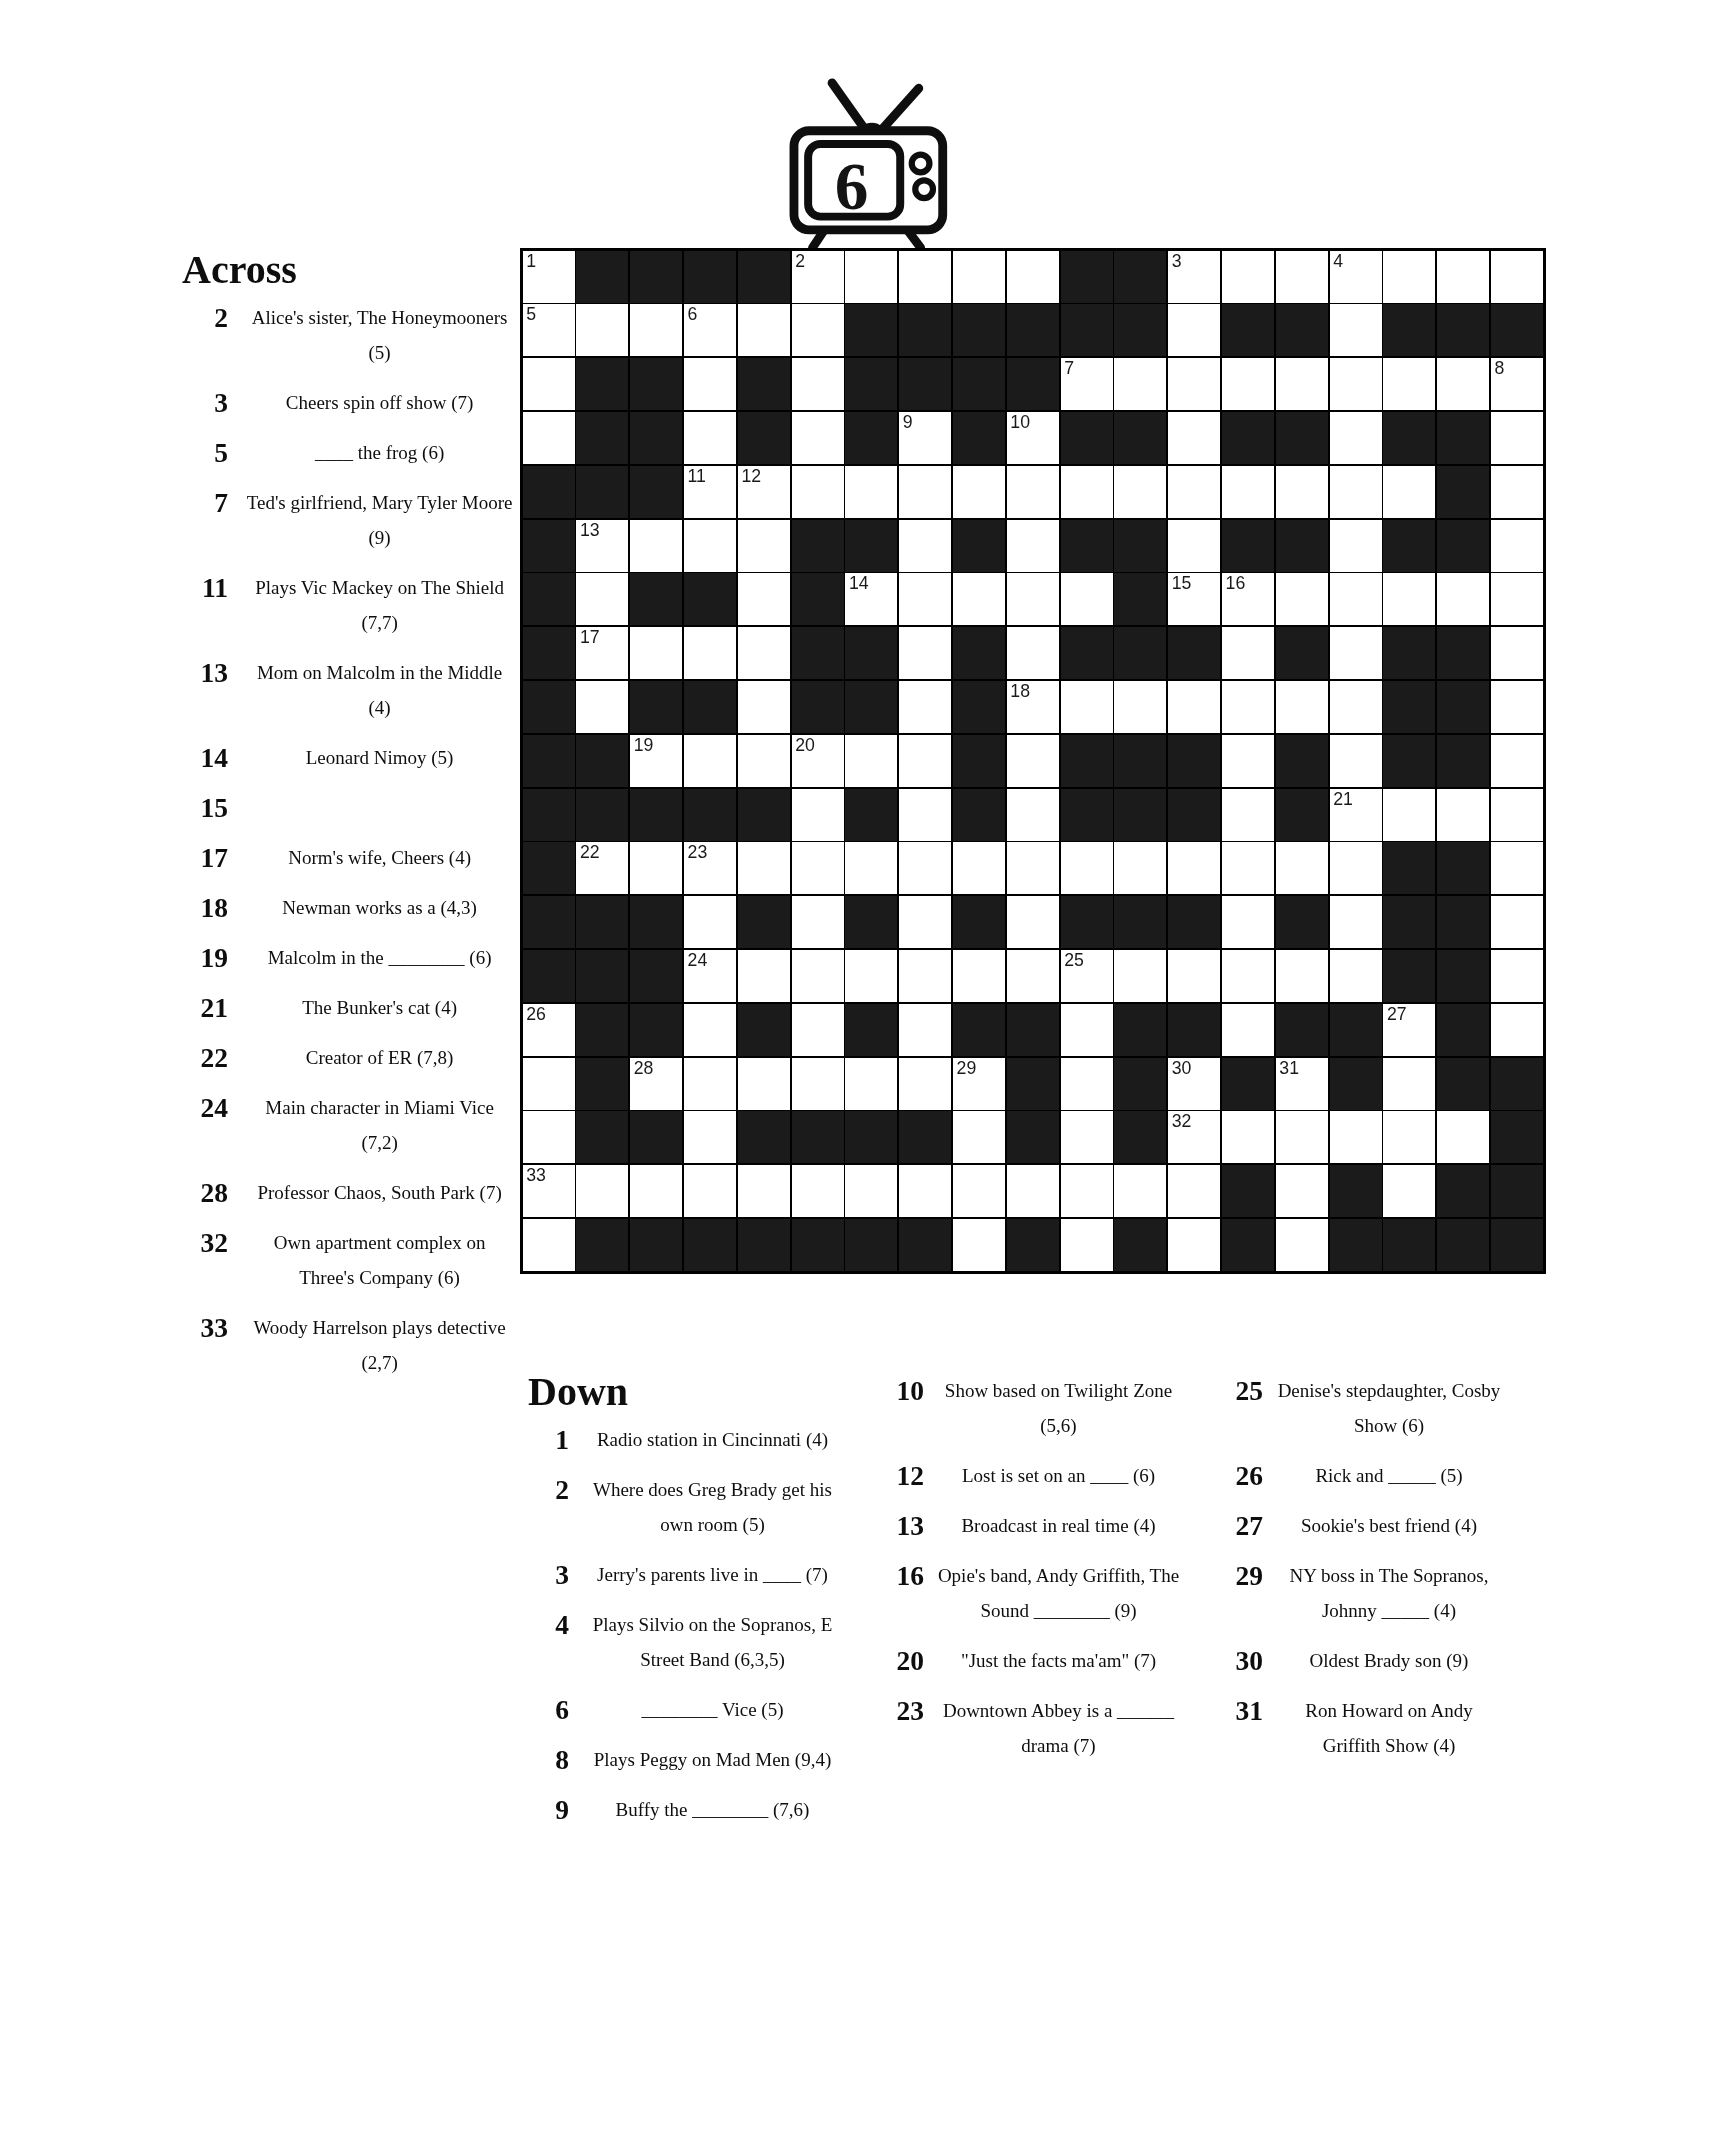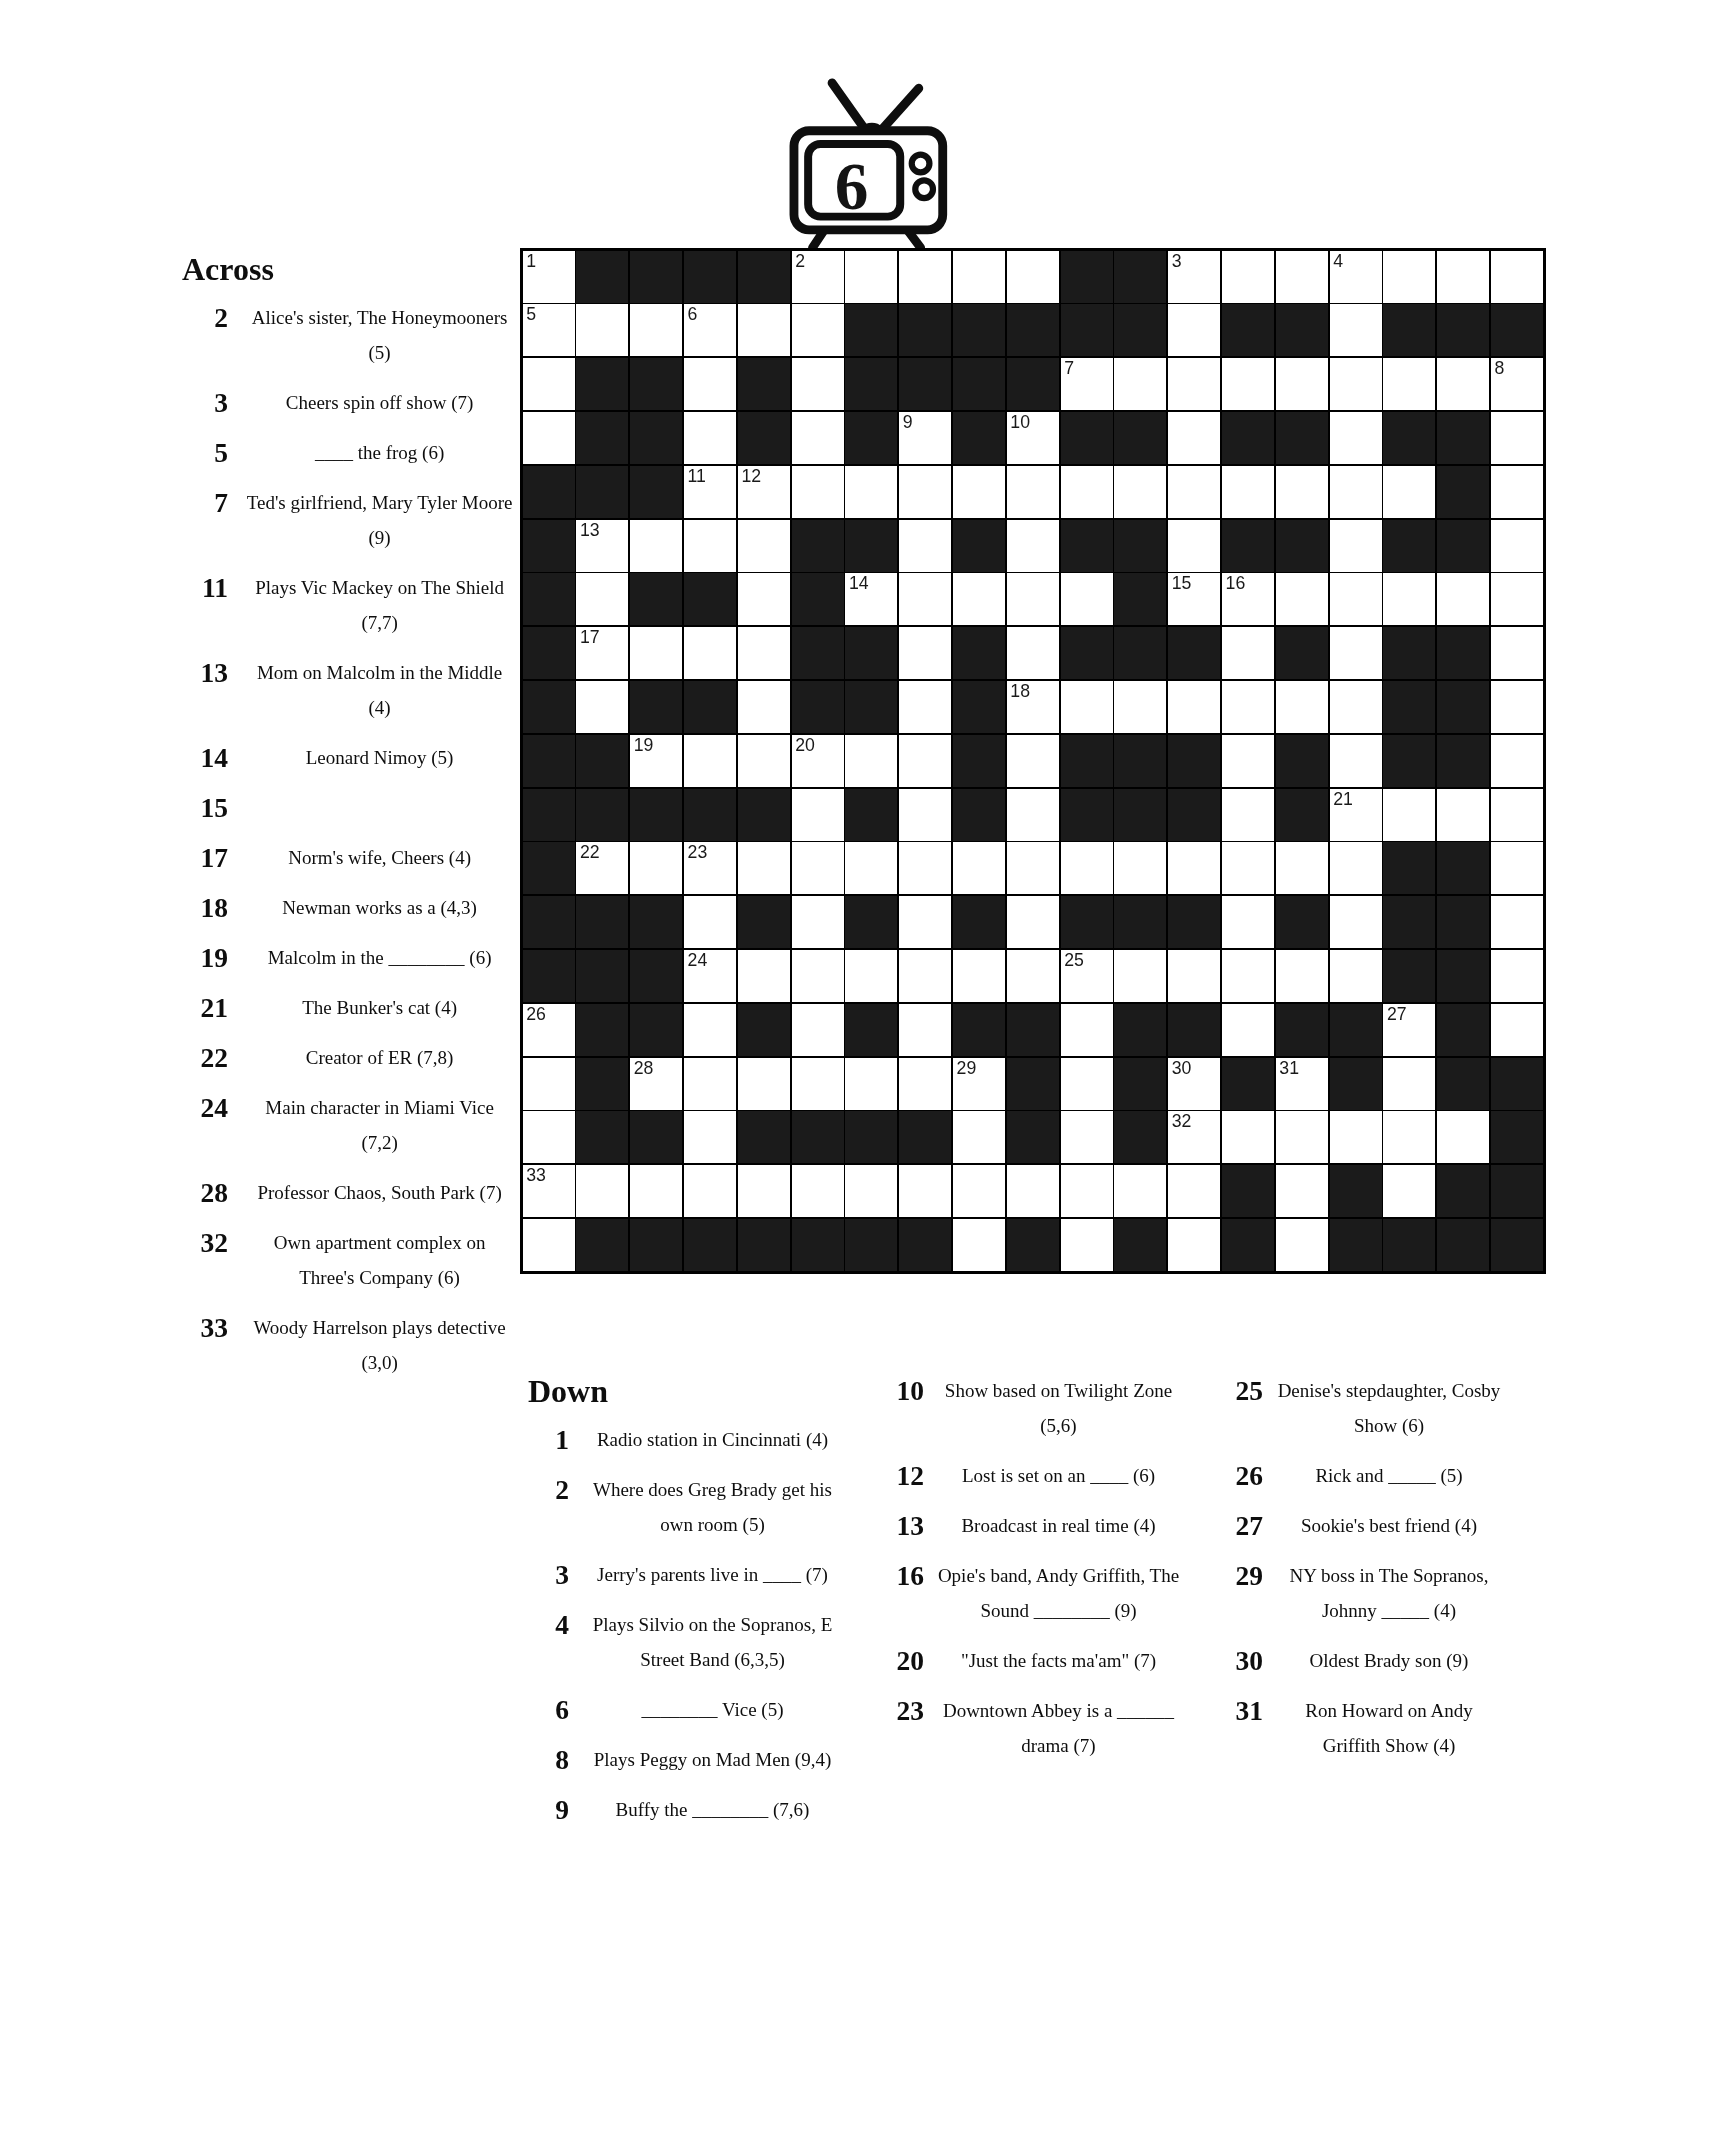--- a/index.html
+++ b/index.html
@@ -25,21 +25,21 @@
   .cell{position:relative;}
   .cell.white{background:#ffffff;}
   .cell.black{background:#1b1b1b;}
   .cell .num{
     position:absolute;top:0.9px;left:3.5px;
     font-family:"Liberation Sans", sans-serif;
     font-size:17.7px;line-height:19.5px;color:#1a1a1a;
   }
   
   .clue-header{
-    font-size:32px;font-weight:bold;line-height:37px;
+    font-size:40px;font-weight:bold;line-height:37px;
     margin:0 0 12.4px 0;
   }
   .clue{display:flex;margin-bottom:15px;}
   .clue-num{
     flex:none;font-weight:bold;text-align:right;
     font-size:27.5px;line-height:35px;
   }
   .clue-text{font-size:19px;line-height:35px;text-align:center;}
   .across-section{position:absolute;left:182px;top:251px;width:355px;}
   .across-section .clue-num{width:46px;margin-right:18.6px;}
@@ -565,21 +565,21 @@
       <div class="clue">
         <div class="clue-num">28</div>
         <div class="clue-text">Professor Chaos, South Park (7)</div>
       </div>
       <div class="clue">
         <div class="clue-num">32</div>
         <div class="clue-text">Own apartment complex on Three's Company (6)</div>
       </div>
       <div class="clue">
         <div class="clue-num">33</div>
-        <div class="clue-text">Woody Harrelson plays detective (3,0)</div>
+        <div class="clue-text">Woody Harrelson plays detective (2,7)</div>
       </div>
     </div>
 </div>
 
 <div class="down-col down-col1">
   <div class="clue-header">Down</div>
   <div>
       <div class="clue">
         <div class="clue-num">1</div>
         <div class="clue-text">Radio station in Cincinnati (4)</div>

